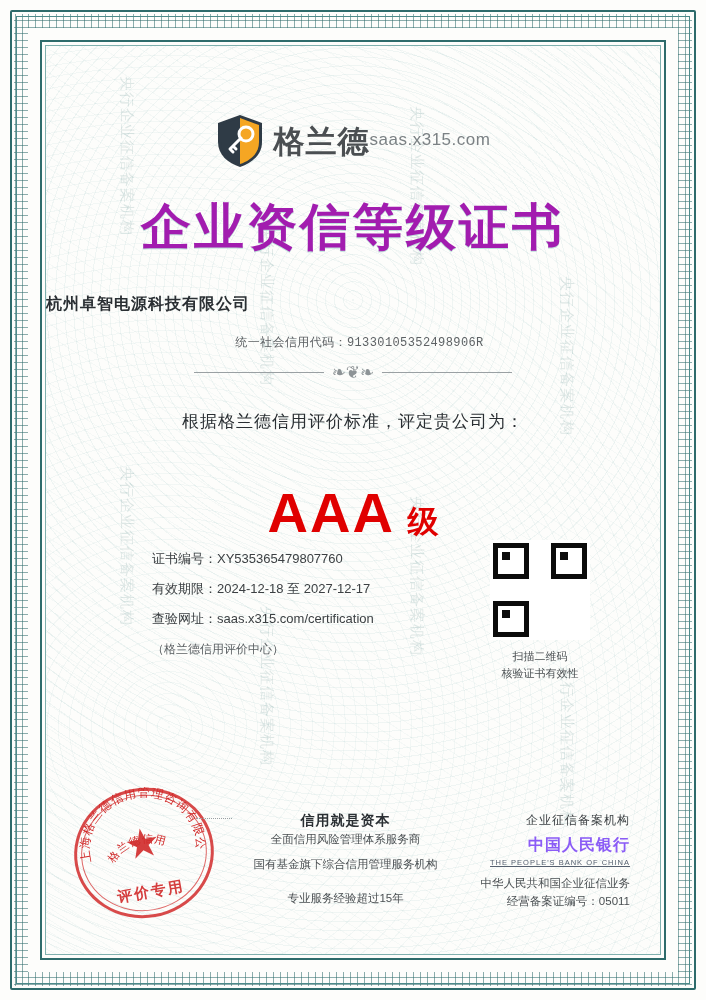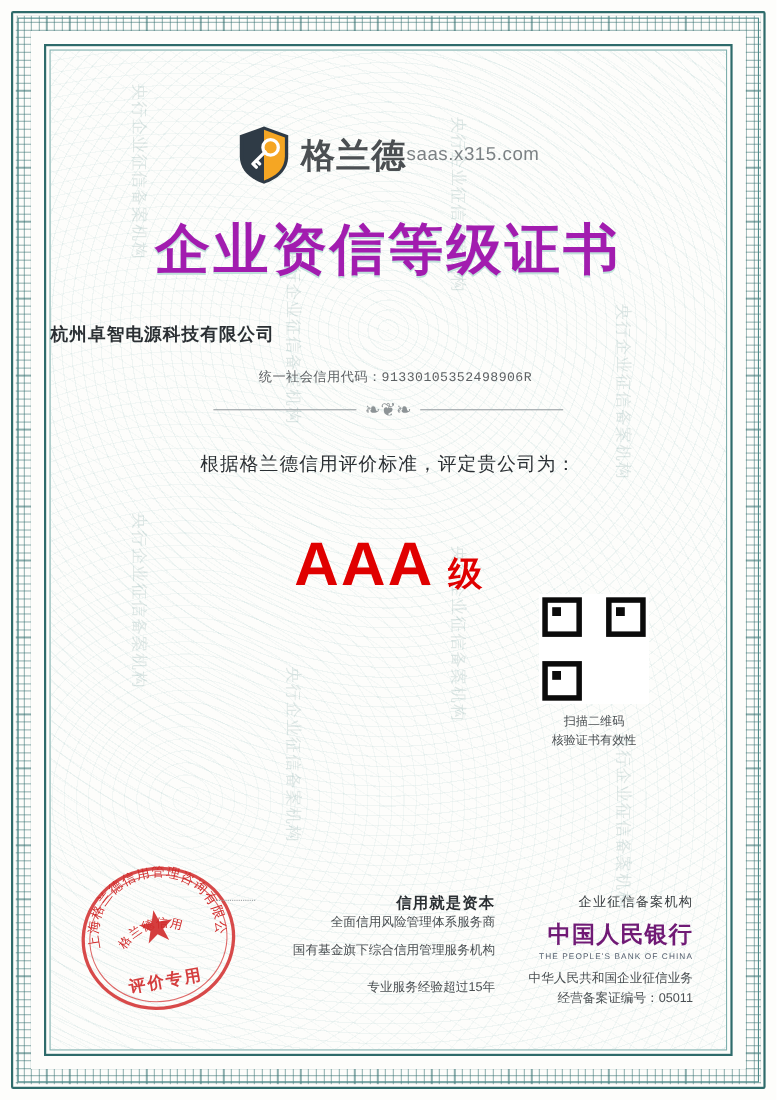--- a/index.html
+++ b/index.html
@@ -324,21 +324,21 @@
   .footer {
     position: absolute;
     left: 0; right: 0;
     top: 766px;
     display: flex;
     justify-content: space-between;
     padding: 0 30px 0 195px;
     box-sizing: border-box;
   }
   .footer-center {
-    text-align: right;
+    text-align: center;
     width: 250px;
   }
   .fc-title {
     font-size: 14px;
     font-weight: bold;
     color: #2a2f33;
     letter-spacing: 1px;
   }
   .fc-line {
     margin-top: 7px;
@@ -350,30 +350,31 @@
     text-align: right;
     width: 215px;
   }
   .fr-title {
     font-size: 12px;
     color: #3c4043;
     letter-spacing: 1px;
   }
   .pboc {
     margin-top: 6px;
-    font-size: 21px;
-    font-weight: bold;
-    color: #701a75;
+    font-size: 16px;
+    font-weight: bold;
+    color: #8b5cf6;
     letter-spacing: 1px;
   }
   .pboc-en {
     font-size: 7.5px;
     color: #55606f;
     letter-spacing: 1px;
     margin-top: 2px;
+    text-decoration: underline;
   }
   .fr-line {
     margin-top: 7px;
     font-size: 11.5px;
     color: #4a4f52;
     line-height: 18px;
   }
 
   .dots-left {
     position: absolute;
@@ -435,20 +436,26 @@
       <div class="orn-line"></div>
     </div>
 
     <div class="evaluate-line">根据格兰德信用评价标准，评定贵公司为：</div>
 
     <div class="grade-row">
       <span class="grade-aaa">AAA</span>
       <span class="grade-unit">级</span>
     </div>
 
+    <div class="details">
+      <div>证书编号：XY535365479807760</div>
+      <div>有效期限：2024-12-18 至 2027-12-17</div>
+      <div>查验网址：saas.x315.com/certification</div>
+      <div class="detail-note">（格兰德信用评价中心）</div>
+    </div>
 
     <div class="qr-block">
       <div class="qr-img">
         <span class="qr-finder qr-tl"></span>
         <span class="qr-finder qr-tr"></span>
         <span class="qr-finder qr-bl"></span>
       </div>
       <div class="qr-caption">
         <div>扫描二维码</div>
         <div>核验证书有效性</div>

